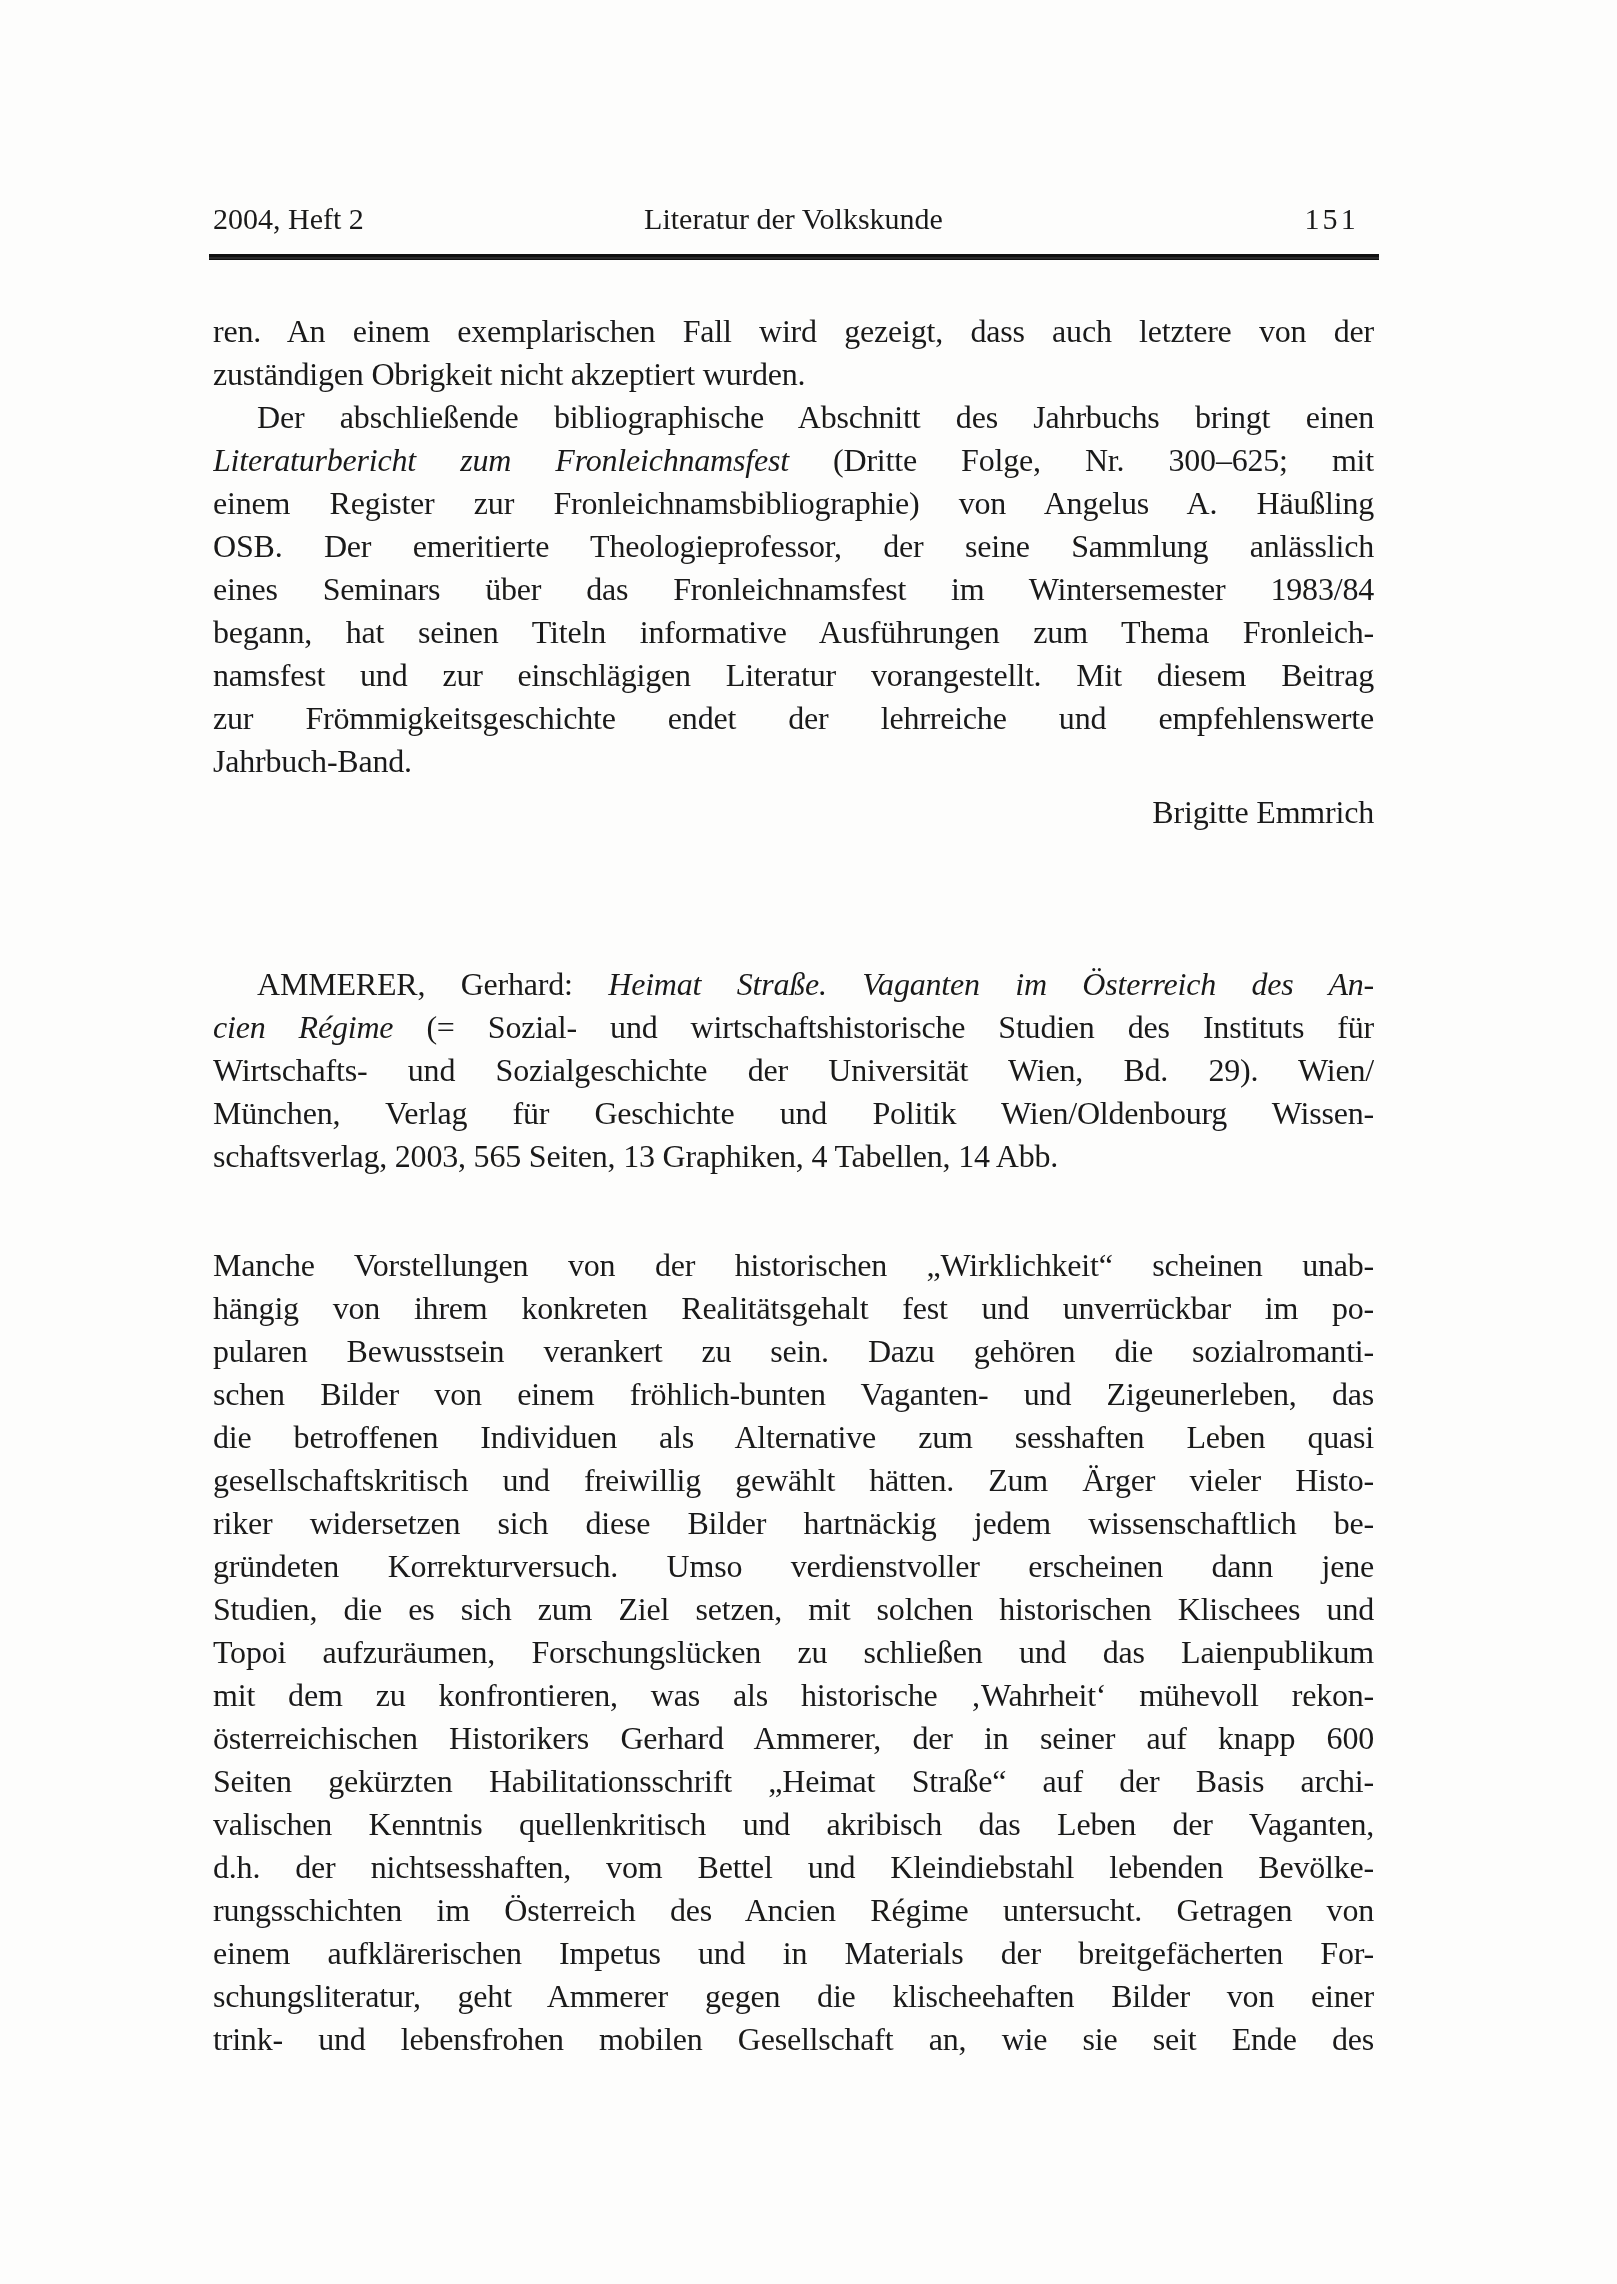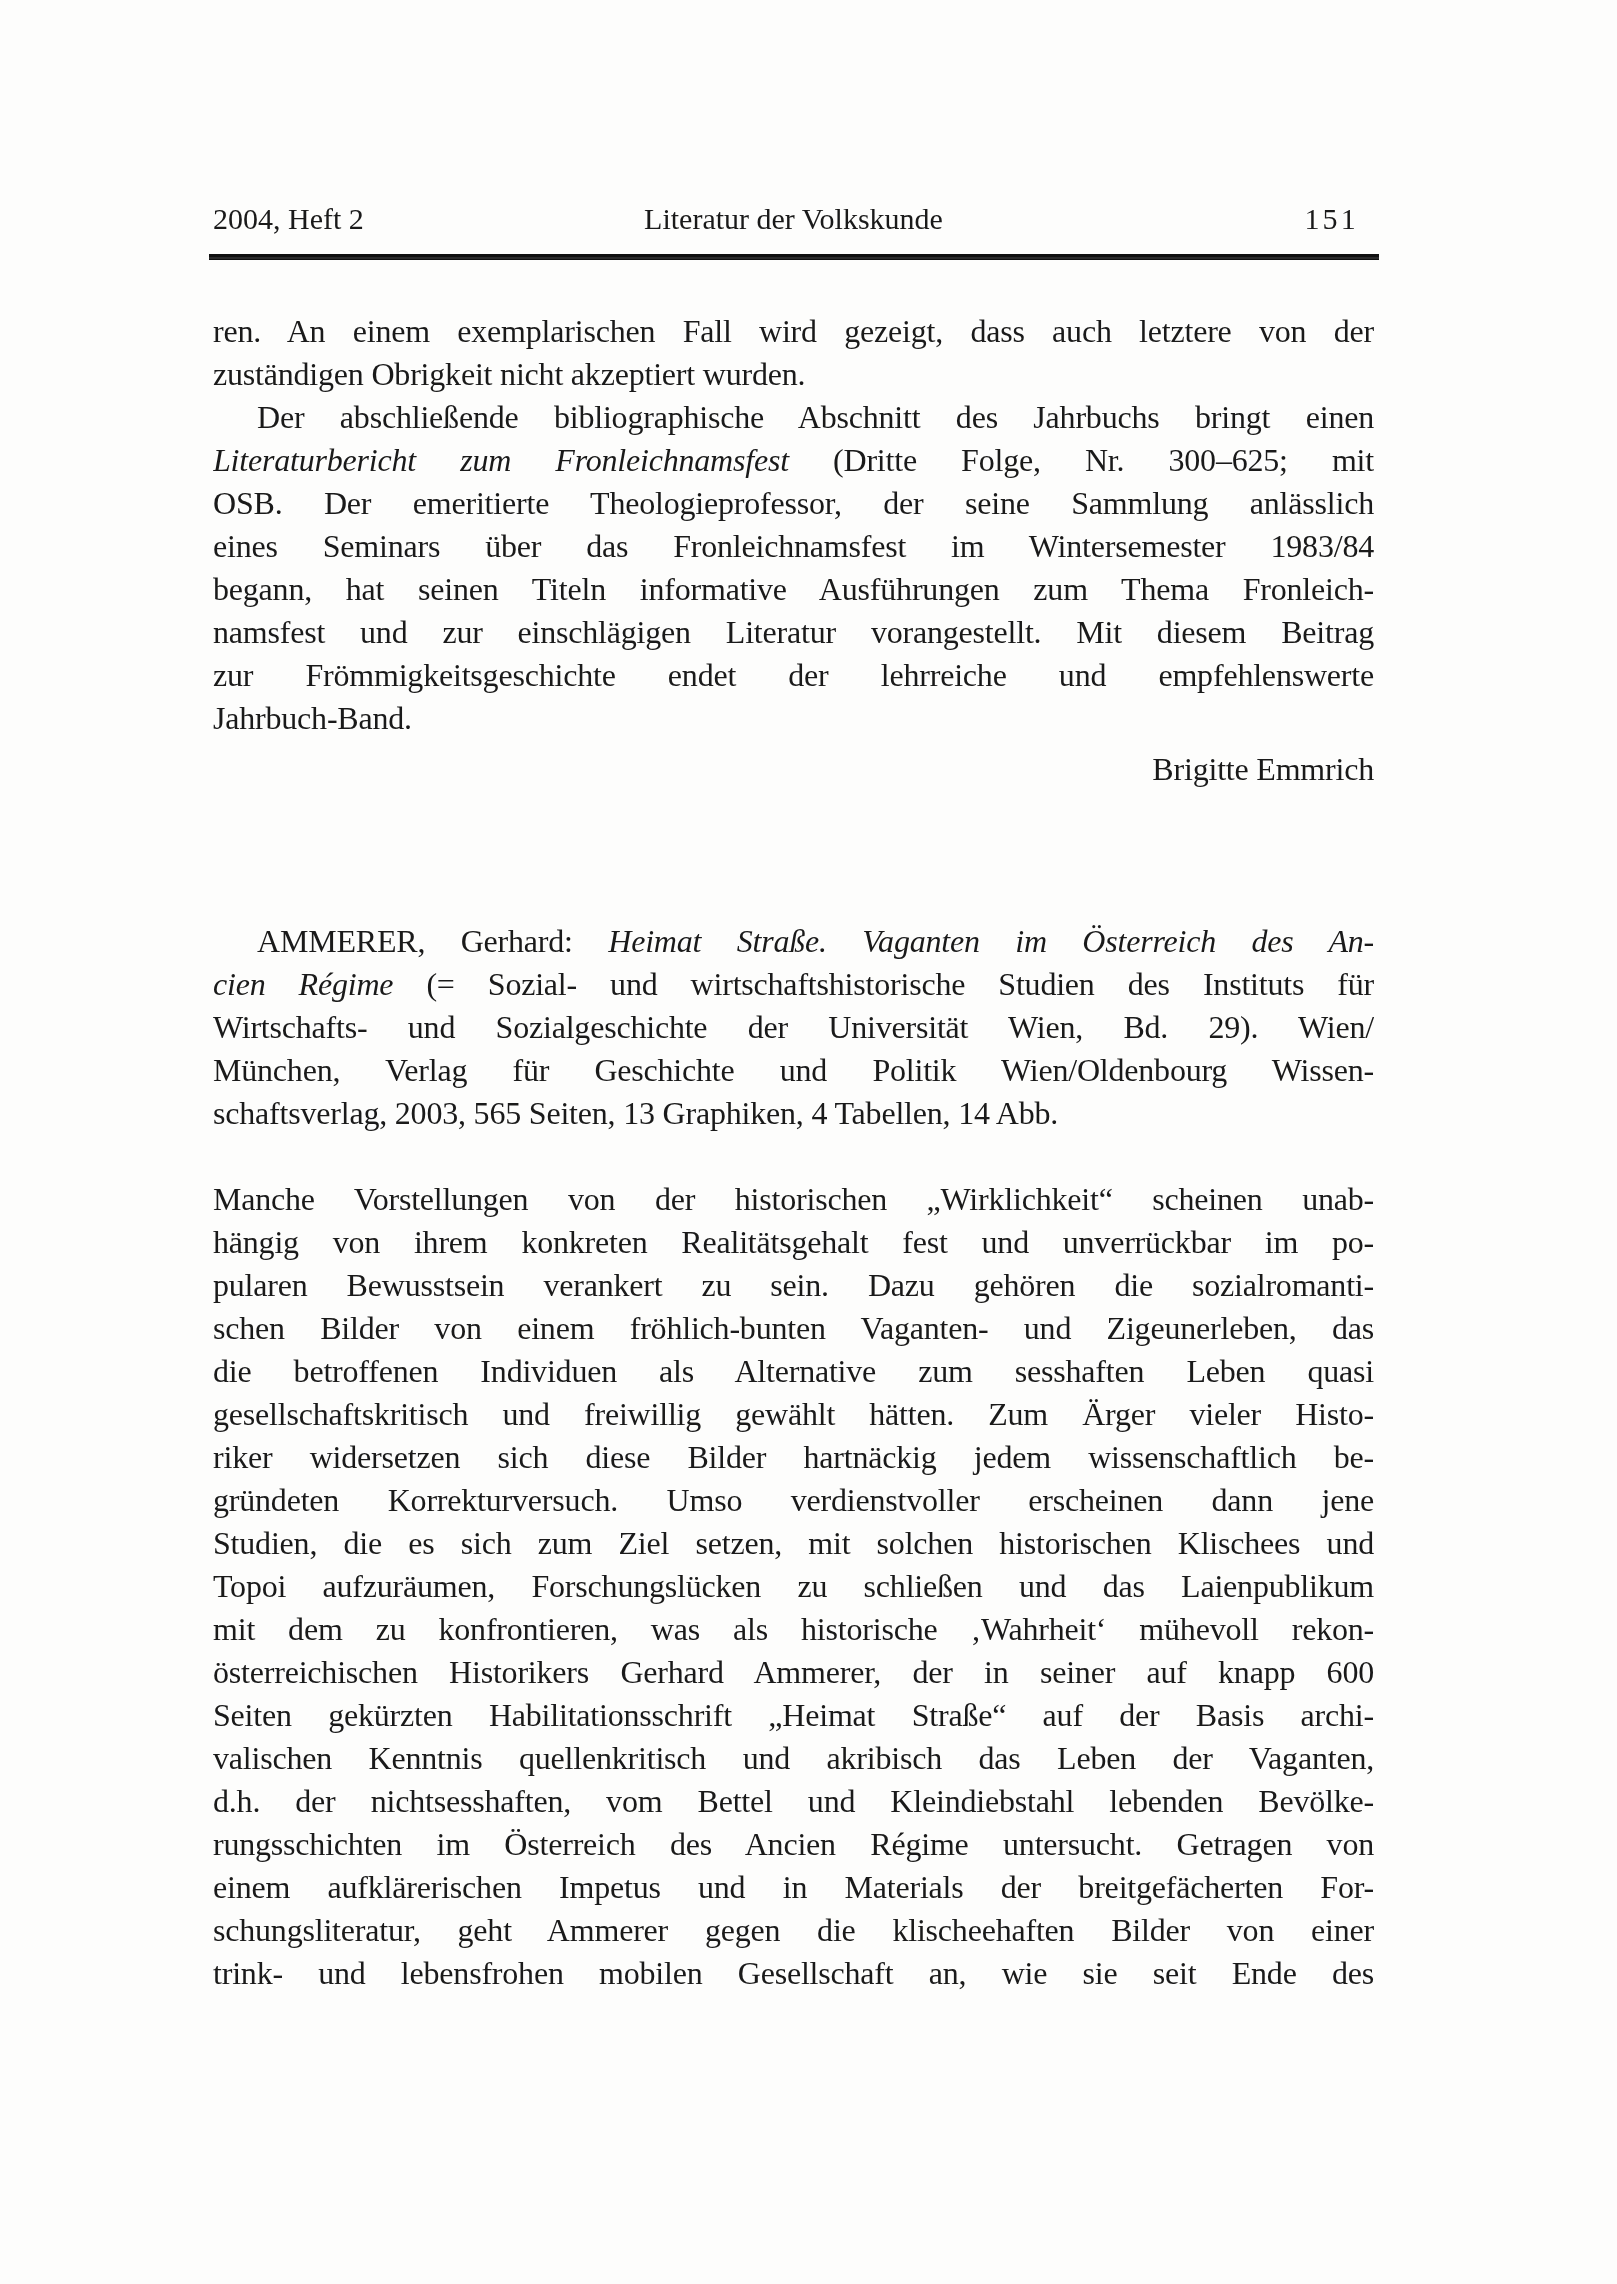--- a/index.html
+++ b/index.html
@@ -34,21 +34,21 @@
   }
   .ln {
     margin: 0; height: 43px; overflow: hidden;
     text-align: justify; text-align-last: justify;
   }
   .ln.end { text-align-last: left; }
   .ln.ind { text-indent: 44px; }
   .ln.sig { text-align: right; text-align-last: right; margin-top: 8px; }
   .it { font-style: italic; }
   .bib { margin-top: 129px; }
-  .body-par { margin-top: 43px; }
+  .body-par { margin-top: 66px; }
 </style>
 </head>
 <body>
 
 <div class="page">
 
   <header class="pagehead">
     <span class="head-issue">2004, Heft 2</span>
     <span class="head-title">Literatur der Volkskunde</span>
     <span class="head-pagenum">151</span>
@@ -59,20 +59,21 @@
   <main class="text">
 
     <section>
       <p class="ln">ren. An einem exemplarischen Fall wird gezeigt, dass auch letztere von der</p>
       <p class="ln end">zuständigen Obrigkeit nicht akzeptiert wurden.</p>
     </section>
 
     <section>
       <p class="ln ind">Der abschließende bibliographische Abschnitt des Jahrbuchs bringt einen</p>
       <p class="ln"><span class="it">Literaturbericht zum Fronleichnamsfest</span><span> (Dritte Folge, Nr. 300–625; mit</span></p>
+      <p class="ln">einem Register zur Fronleichnamsbibliographie) von Angelus A. Häußling</p>
       <p class="ln">OSB. Der emeritierte Theologieprofessor, der seine Sammlung anlässlich</p>
       <p class="ln">eines Seminars über das Fronleichnamsfest im Wintersemester 1983/84</p>
       <p class="ln">begann, hat seinen Titeln informative Ausführungen zum Thema Fronleich-</p>
       <p class="ln">namsfest und zur einschlägigen Literatur vorangestellt. Mit diesem Beitrag</p>
       <p class="ln">zur Frömmigkeitsgeschichte endet der lehrreiche und empfehlenswerte</p>
       <p class="ln end">Jahrbuch-Band.</p>
     </section>
 
     <p class="ln sig">Brigitte Emmrich</p>
 

